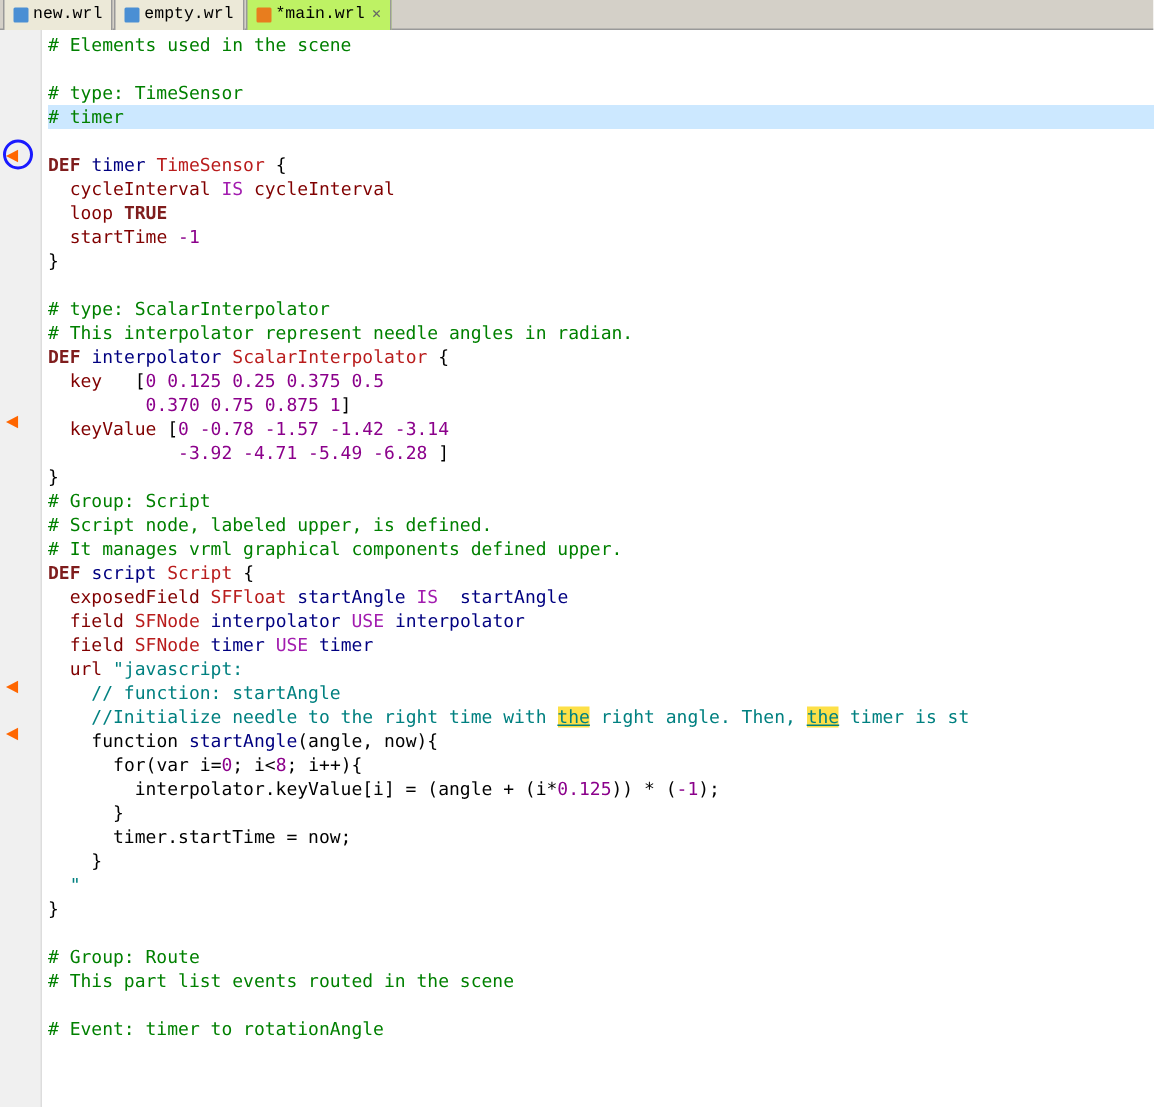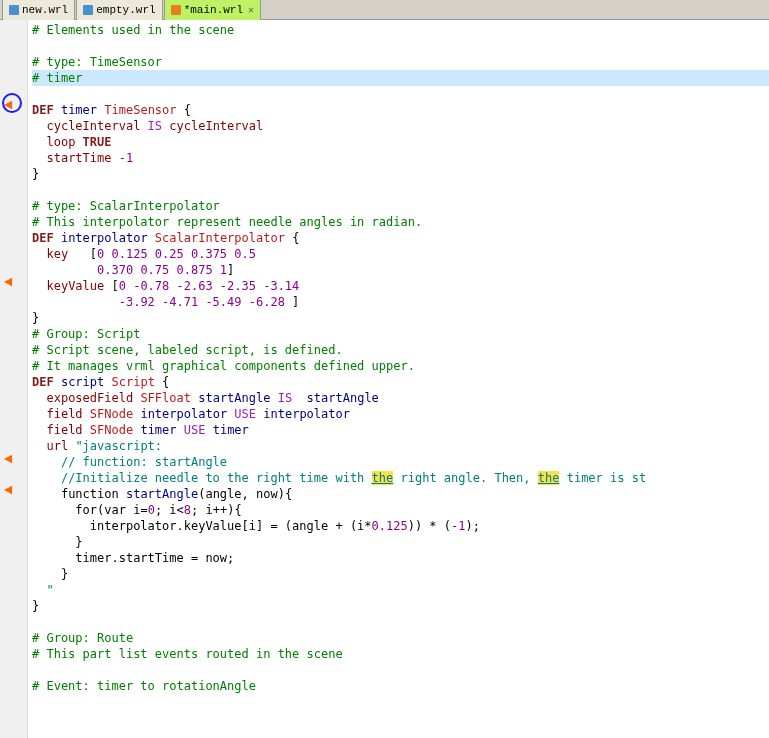--- a/index.html
+++ b/index.html
@@ -179,25 +179,25 @@
   <span class="c-field">cycleInterval</span> <span class="c-is">IS</span> <span class="c-field">cycleInterval</span>
   <span class="c-field">loop</span> <span class="c-keyword">TRUE</span>
   <span class="c-field">startTime</span> <span class="c-number">-1</span>
 }
 
 <span class="c-comment"># type: ScalarInterpolator</span>
 <span class="c-comment"># This interpolator represent needle angles in radian.</span>
 <span class="c-keyword">DEF</span> <span class="c-identifier">interpolator</span> <span class="c-nodetype">ScalarInterpolator</span> {
   <span class="c-field">key</span>   [<span class="c-number">0 0.125 0.25 0.375 0.5</span>
          <span class="c-number">0.370 0.75 0.875 1</span>]
-  <span class="c-field">keyValue</span> [<span class="c-number">0 -0.78 -2.63 -2.35 -3.14</span>
+  <span class="c-field">keyValue</span> [<span class="c-number">0 -0.78 -1.57 -1.42 -3.14</span>
             <span class="c-number">-3.92 -4.71 -5.49 -6.28</span> ]
 }
 <span class="c-comment"># Group: Script</span>
-<span class="c-comment"># Script scene, labeled script, is defined.</span>
+<span class="c-comment"># Script node, labeled upper, is defined.</span>
 <span class="c-comment"># It manages vrml graphical components defined upper.</span>
 <span class="c-keyword">DEF</span> <span class="c-identifier">script</span> <span class="c-nodetype">Script</span> {
   <span class="c-field">exposedField</span> <span class="c-nodetype">SFFloat</span> <span class="c-identifier">startAngle</span> <span class="c-is">IS</span>  <span class="c-identifier">startAngle</span>
   <span class="c-field">field</span> <span class="c-nodetype">SFNode</span> <span class="c-identifier">interpolator</span> <span class="c-is">USE</span> <span class="c-identifier">interpolator</span>
   <span class="c-field">field</span> <span class="c-nodetype">SFNode</span> <span class="c-identifier">timer</span> <span class="c-is">USE</span> <span class="c-identifier">timer</span>
   <span class="c-field">url</span> <span class="c-string">"javascript:</span>
     <span class="c-string">// function: startAngle</span>
     <span class="c-string">//Initialize needle to the right time with <span class="highlight-the">the</span> right angle. Then, <span class="highlight-the">the</span> timer is st</span>
     <span class="c-plain">function</span> <span class="c-identifier">startAngle</span>(angle, now){
       <span class="c-plain">for</span>(<span class="c-plain">var</span> i=<span class="c-number">0</span>; i&lt;<span class="c-number">8</span>; i++){

